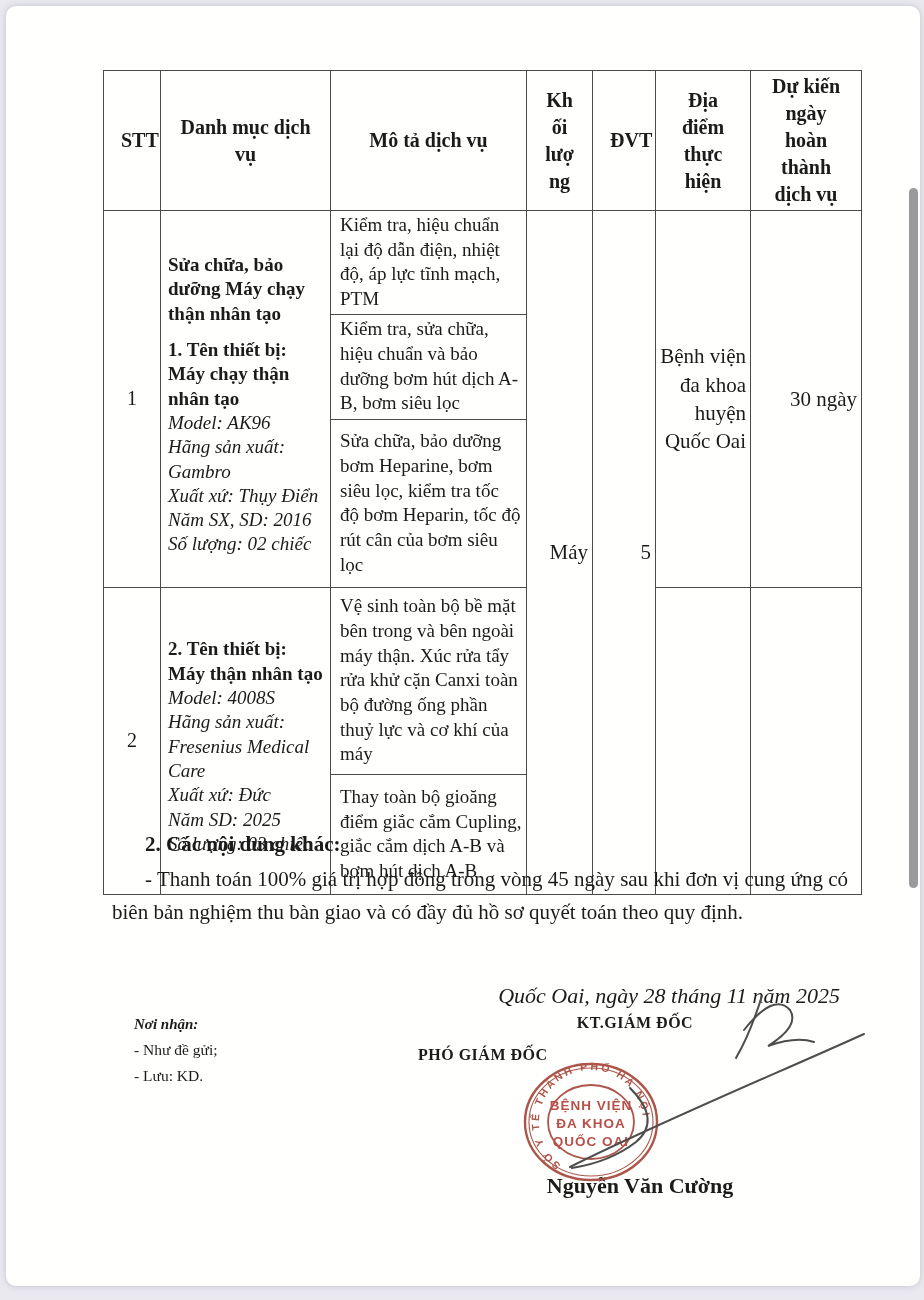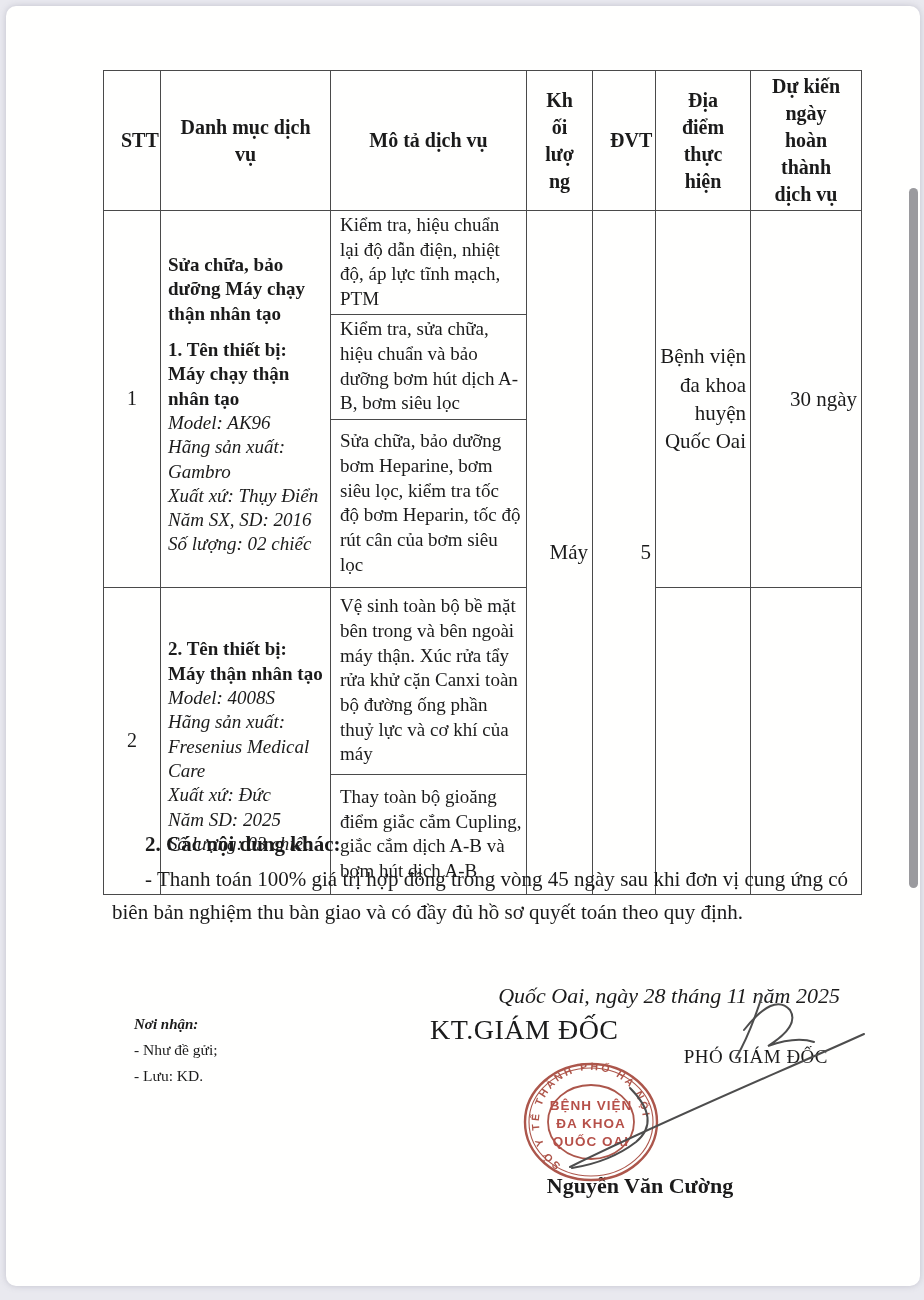--- a/index.html
+++ b/index.html
@@ -20,22 +20,22 @@
   td.dm .b { font-weight:bold;margin-top:12px; }
   td.dm .i { font-style:italic; }
   td.mota { font-size:19px; padding:2px 4px 2px 9px; line-height:1.3; vertical-align:top; }
   td.center { text-align:right; font-size:21px; padding:2px 4px; line-height:1.35; }
 
   .notes { position:absolute; left:112px; top:832px; width:736px; }
   .notes-heading { font-weight:bold; font-size:21px; margin-left:33px; }
   .notes-para { font-size:21px; line-height:1.55; text-align:justify; text-indent:33px; margin-top:6px; }
 
   .date-line { position:absolute; left:430px; top:983px; width:410px; text-align:right; font-style:italic; font-size:22px; }
-  .sig-title1 { position:absolute; left:430px; top:1014px; width:410px; font-weight:normal; font-size:28px; letter-spacing:.5px; }
-  .sig-title2 { position:absolute; left:418px; top:1046px; width:410px; text-align:right; font-weight:normal; font-size:19px; letter-spacing:.5px; }
+  .sig-title1 { position:absolute; left:430px; top:1014px; width:410px; text-align:center; font-weight:bold; font-size:16px; letter-spacing:.5px; }
+  .sig-title2 { position:absolute; left:418px; top:1046px; width:410px; text-align:left; font-weight:bold; font-size:16px; letter-spacing:.5px; }
   .sig-name  { position:absolute; left:450px; top:1173px; width:380px; text-align:center; font-weight:bold; font-size:22px; }
 
   .recipients { position:absolute; left:134px; top:1016px; }
   .recip-heading { font-weight:bold; font-style:italic; font-size:15px; margin-bottom:4px; }
   .recip-item { font-size:15.5px; line-height:1.65; }
 
   svg.overlay { position:absolute; inset:0; pointer-events:none; }
   .stamp-ring { fill:none; stroke:#a5483c; }
   .stamp-ring-text { font-family:"Liberation Sans", sans-serif; font-size:10.5px; font-weight:bold; letter-spacing:2.6px; fill:#a8473b; }
   .stamp-center { font-family:"Liberation Sans", sans-serif; font-weight:bold; font-size:13.5px; letter-spacing:1px; fill:#b0423a; text-anchor:middle; }

